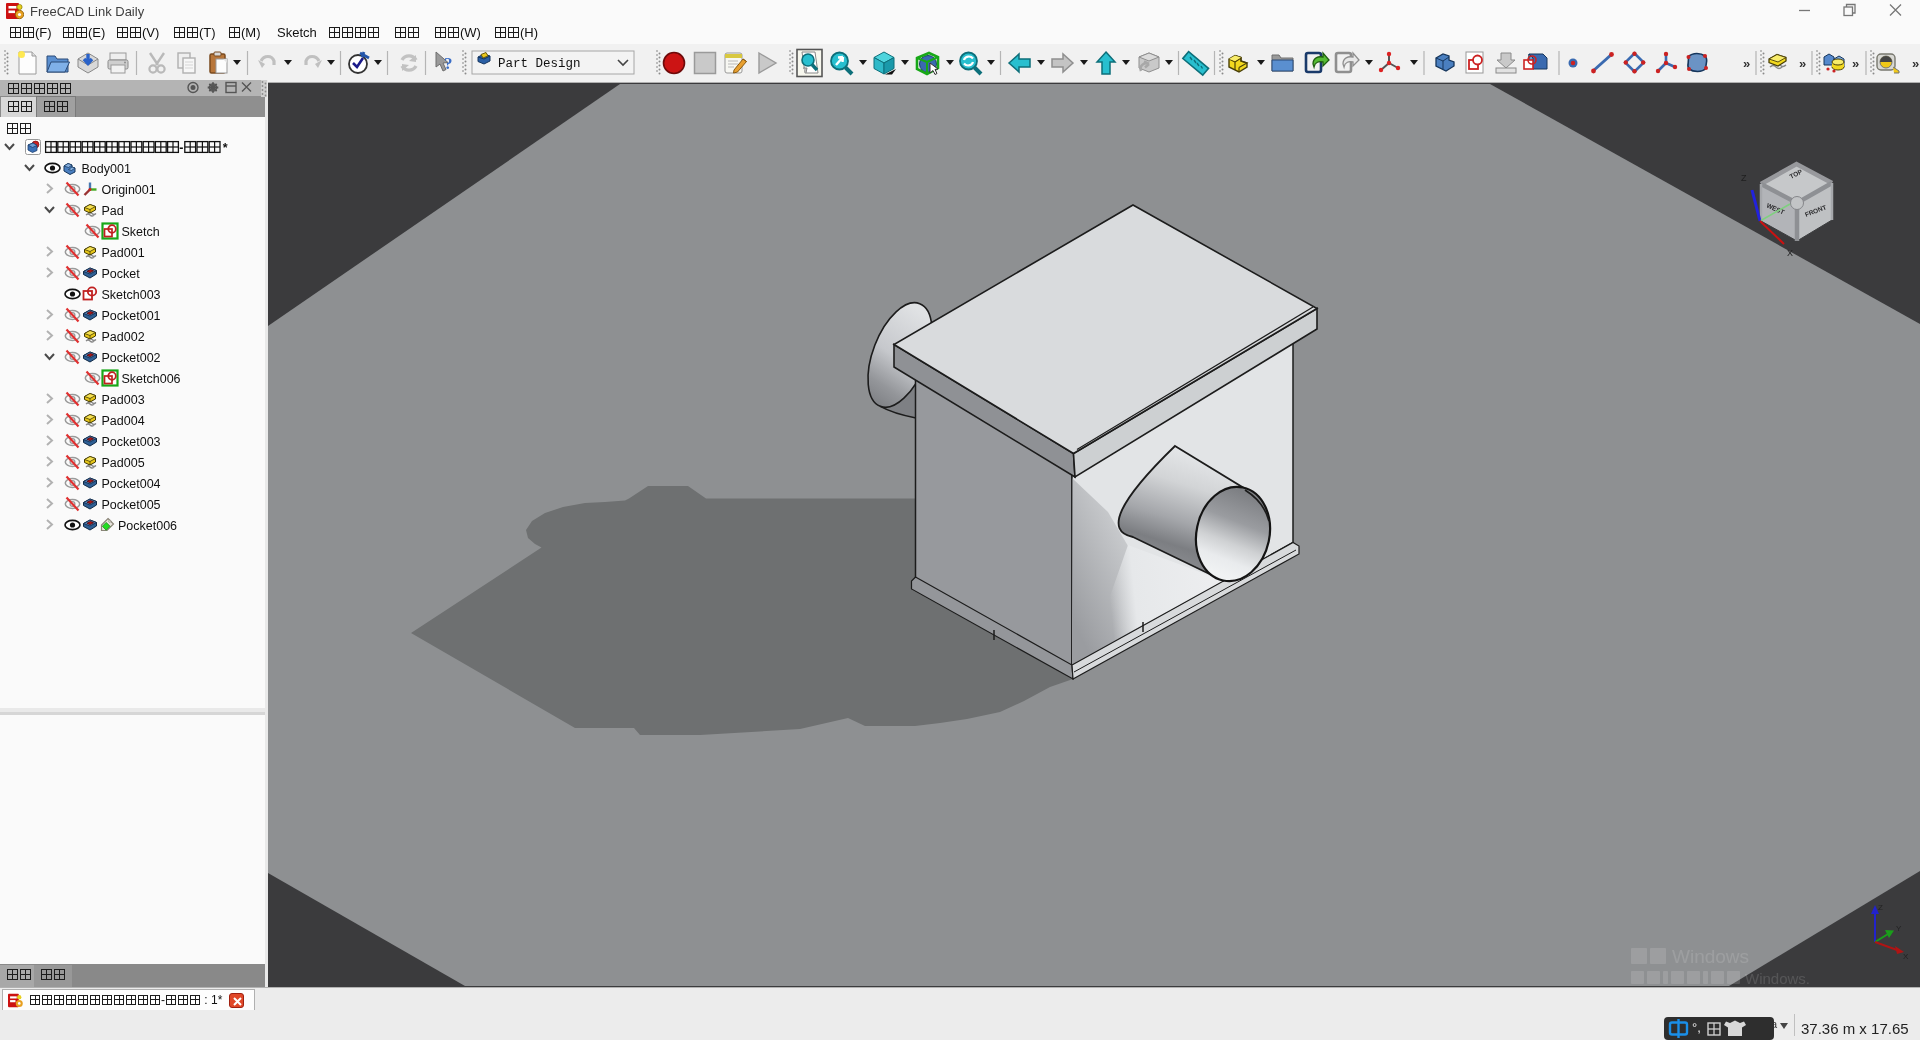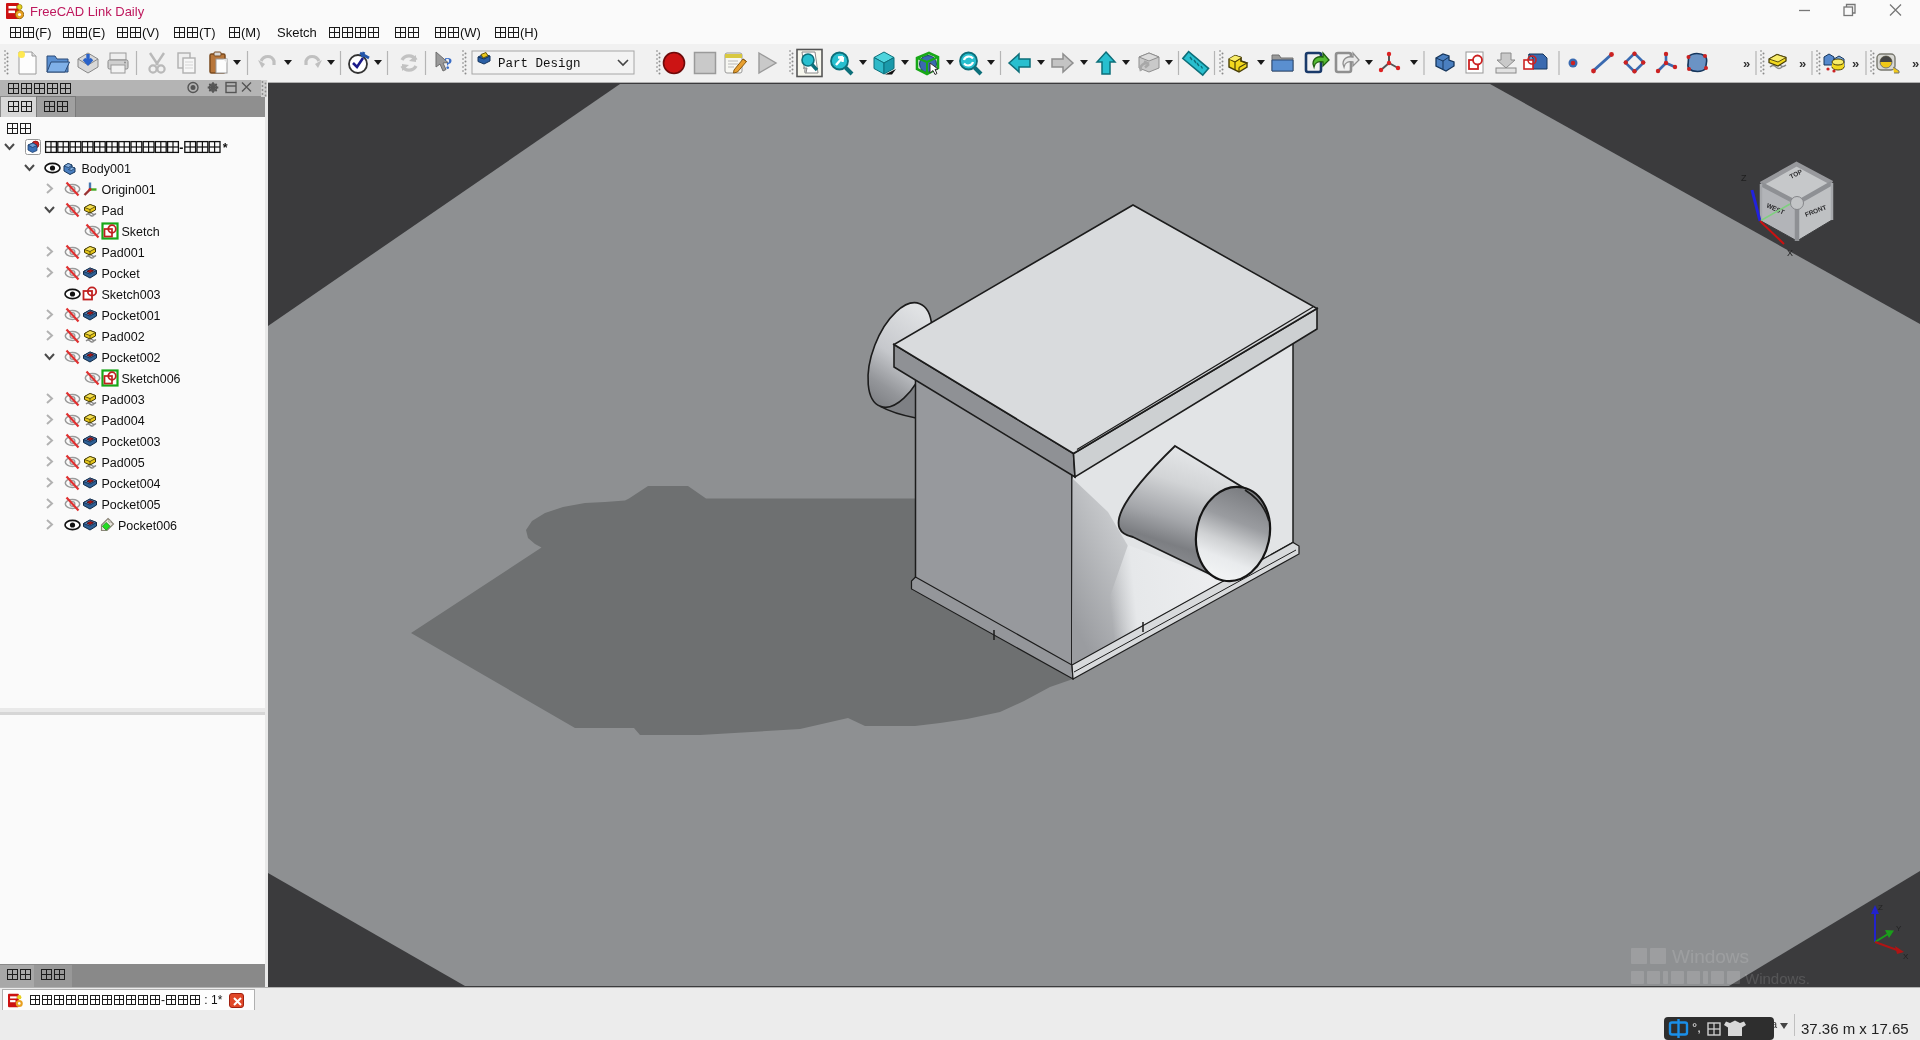--- a/index.html
+++ b/index.html
@@ -1,19 +1,19 @@
 <!DOCTYPE html>
 <html><head>
 <meta charset="utf-8">
 <style>
 html,body{margin:0;padding:0;width:1920px;height:1040px;overflow:hidden;
   font-family:"Liberation Sans",sans-serif;background:#ececec;}
 *{box-sizing:border-box;}
 #titlebar{position:absolute;left:0;top:0;width:1920px;height:22px;background:#fafafa;}
-#title-text{position:absolute;left:30px;top:4px;font-size:13px;color:#be185d;}
+#title-text{position:absolute;left:30px;top:4px;font-size:13px;color:#404040;}
 #menubar{position:absolute;left:0;top:22px;width:1920px;height:22px;background:#fafafa;font-size:13px;color:#111;}
 .mi{position:absolute;top:3px;}
 #toolbar{position:absolute;left:0;top:44px;width:1920px;height:39px;background:#f1f1f1;border-bottom:1px solid #b0b0b0;}
 #panel{position:absolute;left:0;top:80px;width:268px;height:907px;background:#e9e9e9;}
 #paneltitle{position:absolute;left:0;top:0;width:265px;height:16px;background:#b4b4b4;color:#111;font-size:13px;}
 #paneltabs{position:absolute;left:0;top:16px;width:265px;height:21px;background:#8f8f8f;}
 .ptab{position:absolute;top:0;height:21px;font-size:13px;color:#111;padding:2px 6px 0 6px;}
 #treearea{position:absolute;left:0;top:37px;width:265px;height:591px;background:#fafafa;}
 #propsarea{position:absolute;left:0;top:632px;width:265px;height:252px;background:#fafafa;border-top:3px solid #d6d6d6;}
 #bottomtabs{position:absolute;left:0;top:884px;width:265px;height:23px;background:#898989;}

